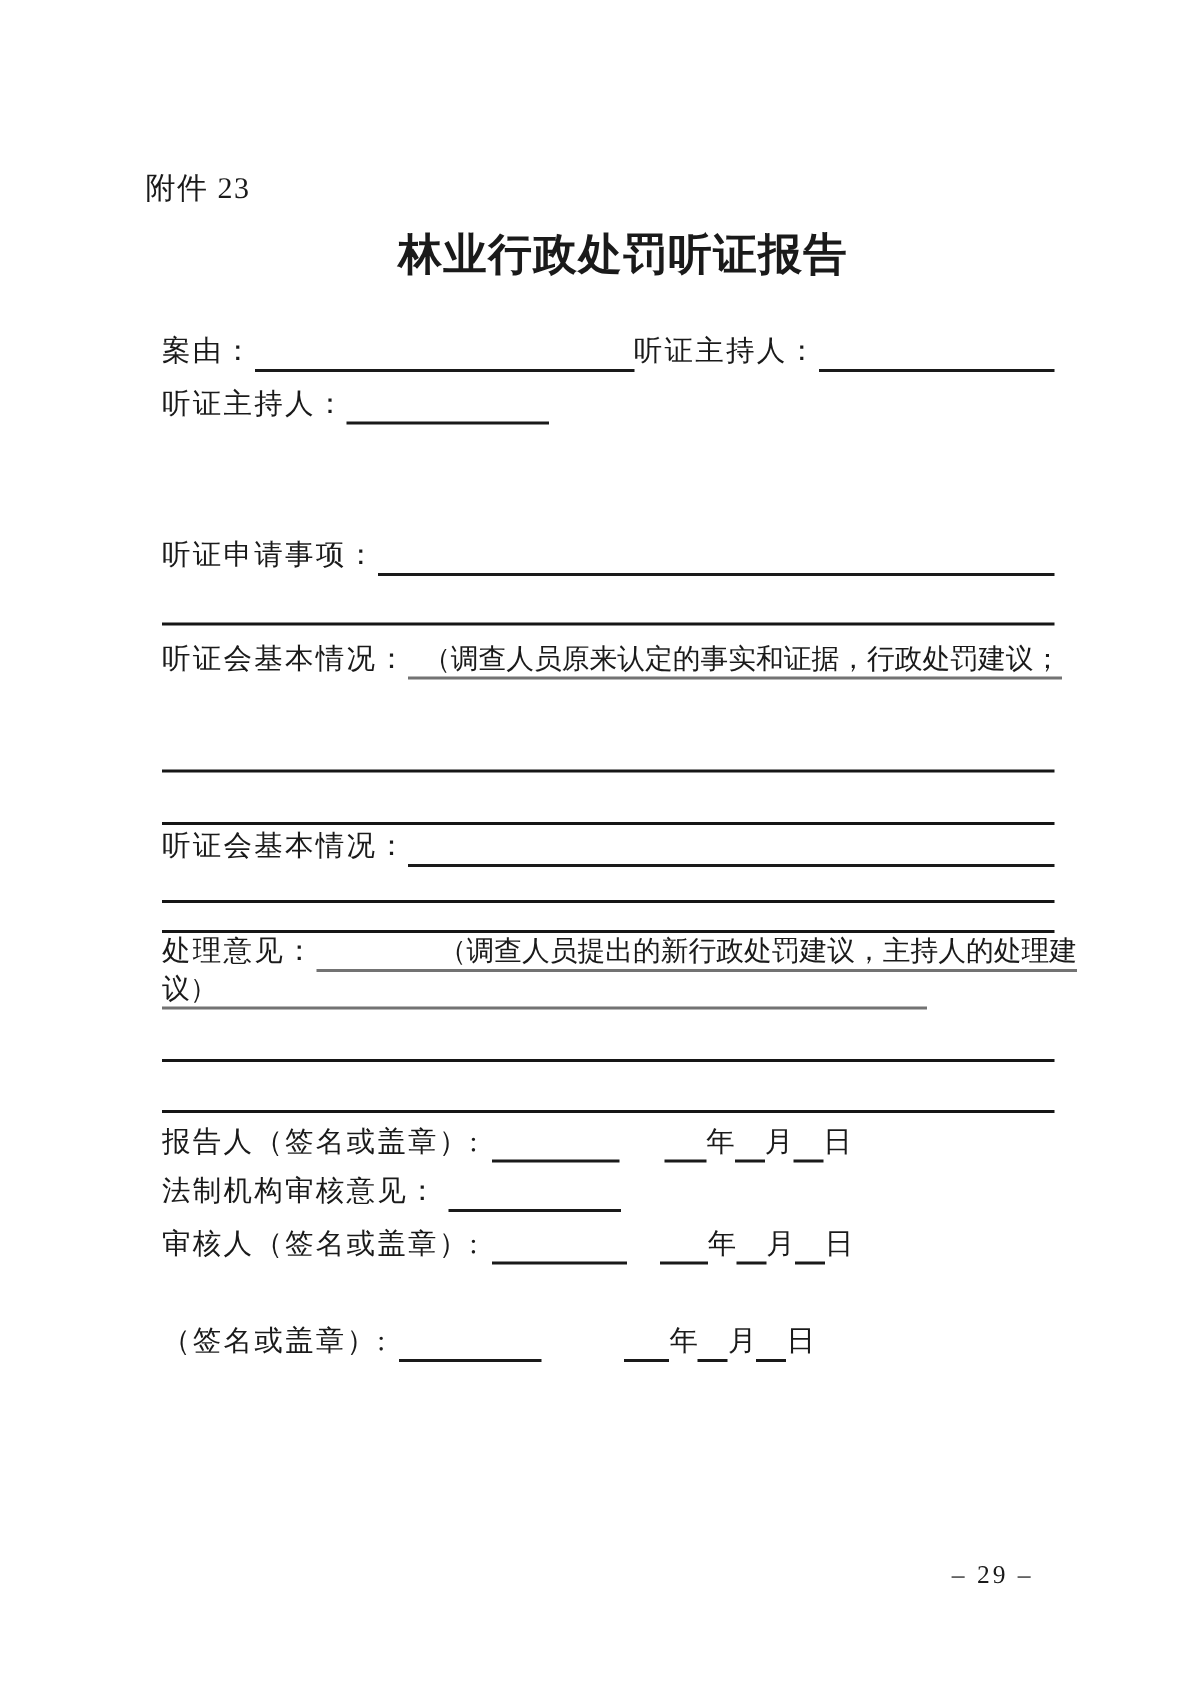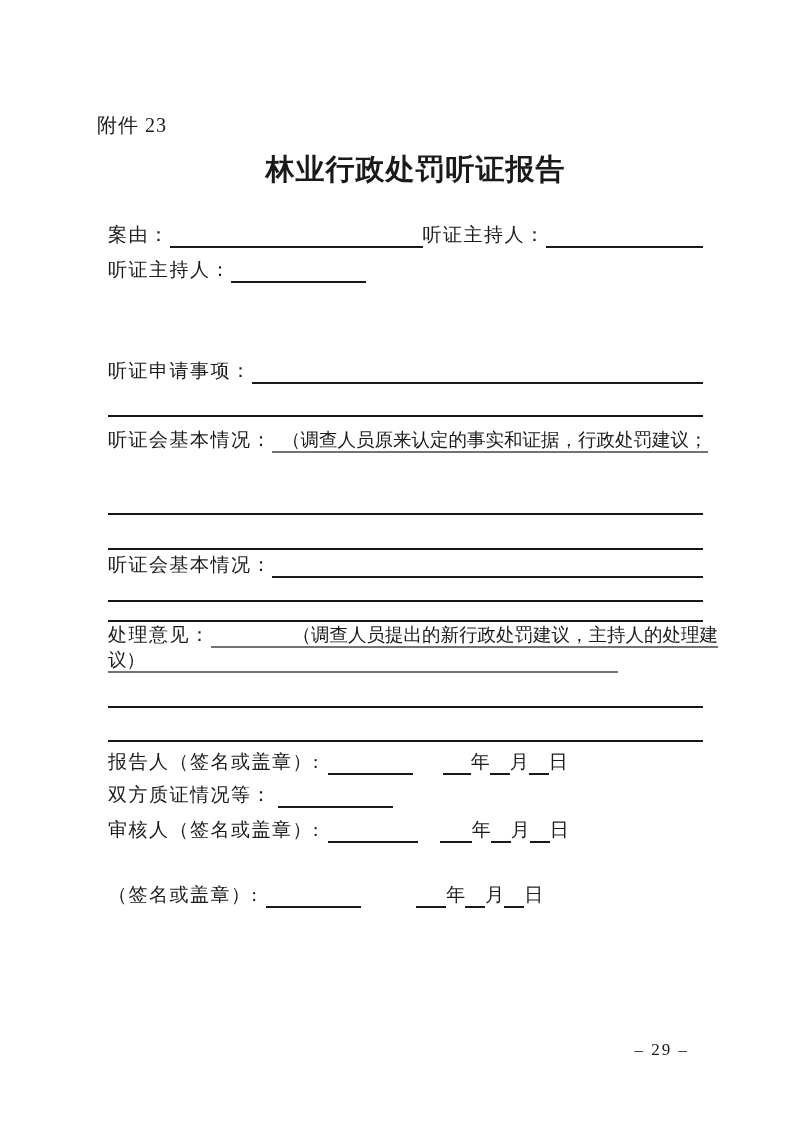--- a/index.html
+++ b/index.html
@@ -128,21 +128,21 @@
       <span class="u" style="width:28px"></span>
       <span class="lbl">年</span>
       <span class="u" style="width:20px"></span>
       <span class="lbl">月</span>
       <span class="u" style="width:20px"></span>
       <span class="lbl">日</span>
     </span>
   </div>
 
   <div class="row" style="top:774px">
-    <span class="lbl">双方质证情况等：</span>
+    <span class="lbl">法制机构审核意见：</span>
     <span class="u" style="width:115px;margin-left:6px"></span>
   </div>
 
   <div class="row" style="top:809px">
     <span class="lbl">审核人（签名或盖章）:</span>
     <span class="u" style="width:90px;margin-left:8px"></span>
     <span class="gap" style="width:22px"></span>
     <span class="date-group">
       <span class="u" style="width:32px"></span>
       <span class="lbl">年</span>

